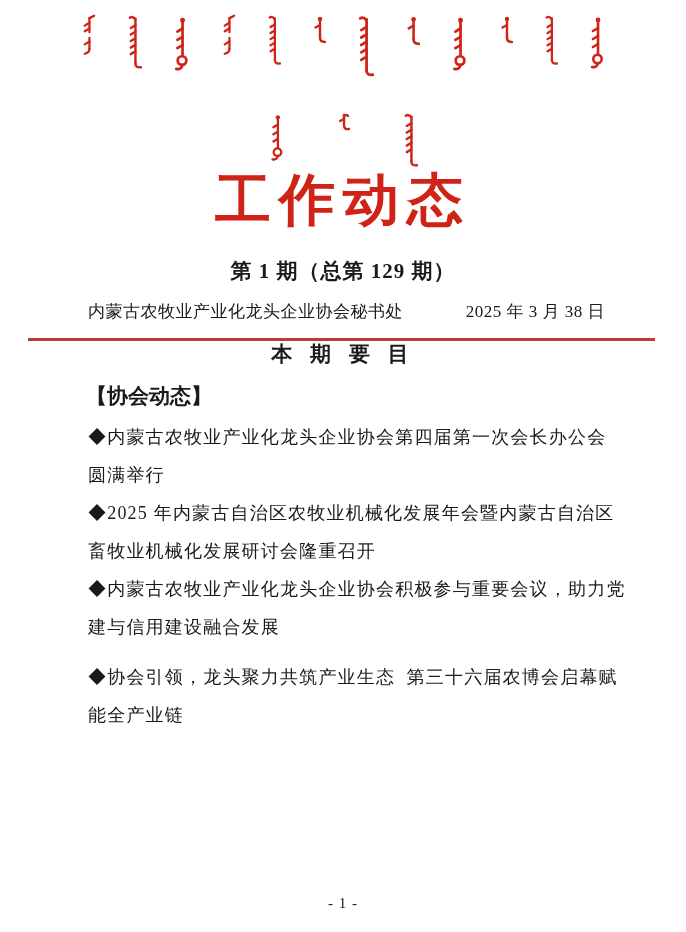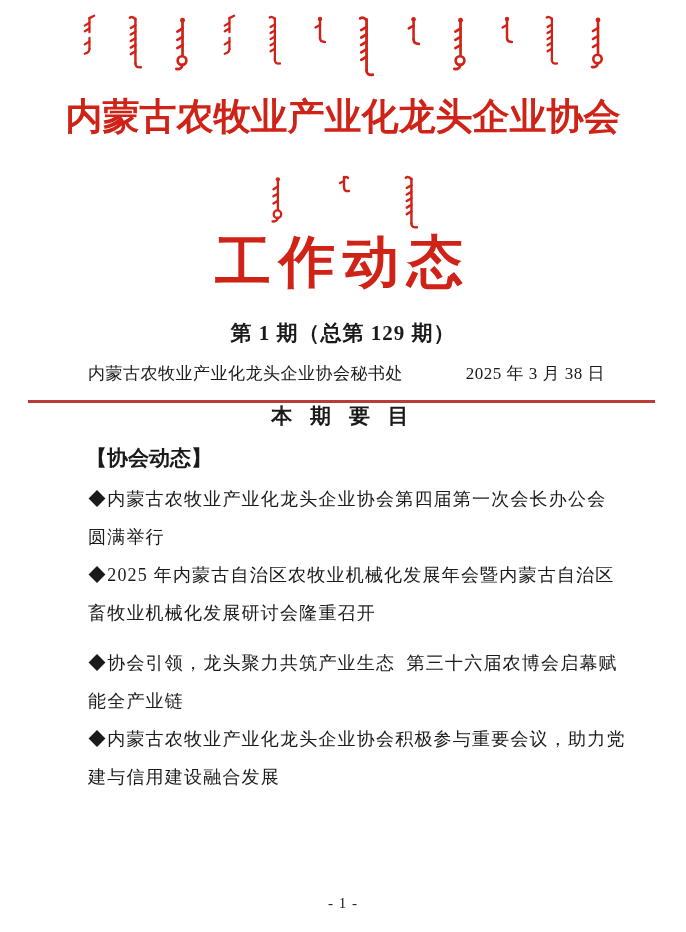--- a/index.html
+++ b/index.html
@@ -170,21 +170,20 @@
         <use href="#mg-short"></use>
       </svg>
     <svg width="14" height="52" viewBox="0 0 16 60">
         <use href="#mg-tall"></use>
       </svg>
     <svg width="16" height="56" viewBox="0 0 16 56">
         <use href="#mg-loop"></use>
       </svg>
   </div>
 
-  <div class="assoc-title">内蒙古农牧业产业化龙头企业协会</div>
 
   <div class="mongol-row mongol-mid">
     <svg width="16" height="50" viewBox="0 0 16 56">
         <use href="#mg-loop"></use>
       </svg>
     <svg width="14" height="22" viewBox="0 0 14 22">
         <use href="#mg-hook"></use>
       </svg>
     <svg width="15" height="56" viewBox="0 0 16 60">
         <use href="#mg-tall"></use>
@@ -204,21 +203,21 @@
 
   <div class="contents-heading">本 期 要 目</div>
 
   <div class="section-label">【协会动态】</div>
 
   <div class="toc">
     <p class="toc-item">◆内蒙古农牧业产业化龙头企业协会第四届第一次会长办公会
 圆满举行</p>
     <p class="toc-item">◆2025 年内蒙古自治区农牧业机械化发展年会暨内蒙古自治区
 畜牧业机械化发展研讨会隆重召开</p>
+    <p class="toc-item">◆内蒙古农牧业产业化龙头企业协会积极参与重要会议，助力党
+建与信用建设融合发展</p>
     <p class="toc-item gap-before">◆协会引领，龙头聚力共筑产业生态  第三十六届农博会启幕赋
 能全产业链</p>
-    <p class="toc-item">◆内蒙古农牧业产业化龙头企业协会积极参与重要会议，助力党
-建与信用建设融合发展</p>
   </div>
 
   <div class="page-number">- 1 -</div>
 
 </div>
 
 </body></html>

